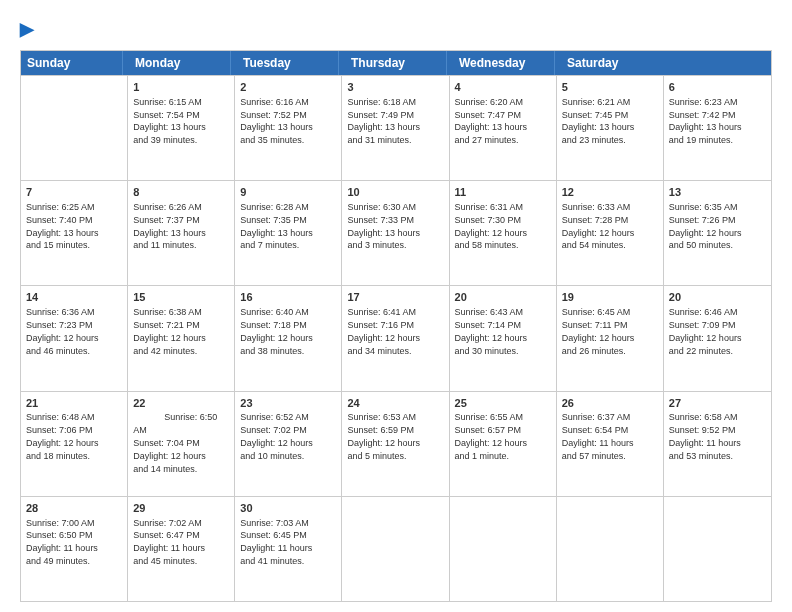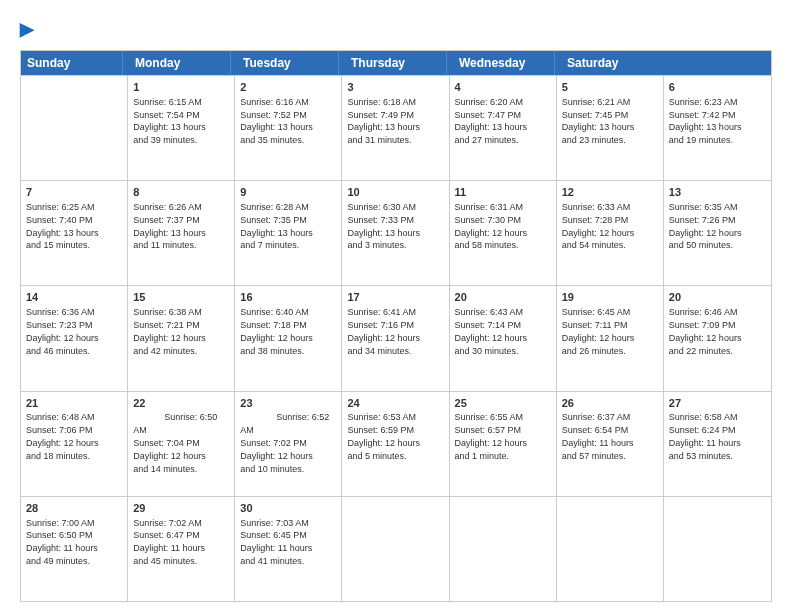--- a/index.html
+++ b/index.html
@@ -232,38 +232,38 @@
         </div>
         <div class="cal-row">
           <div class="cal-cell"><span class="day-num">21</span><span class="cell-info" style="white-space: pre-line;">Sunrise: 6:48 AM
 Sunset: 7:06 PM
 Daylight: 12 hours
 and 18 minutes.</span></div>
           <div class="cal-cell"><span class="day-num">22</span><span class="cell-info" style="white-space: pre-line; margin-left: 31px;">Sunrise: 6:50 AM
 Sunset: 7:04 PM
 Daylight: 12 hours
 and 14 minutes.</span></div>
-          <div class="cal-cell"><span class="day-num">23</span><span class="cell-info" style="white-space: pre-line; margin-left: 36px;">Sunrise: 6:52 AM
+          <div class="cal-cell"><span class="day-num">23</span><span class="cell-info" style="white-space: pre-line;">Sunrise: 6:52 AM
 Sunset: 7:02 PM
 Daylight: 12 hours
 and 10 minutes.</span></div>
           <div class="cal-cell"><span class="day-num">24</span><span class="cell-info" style="white-space: pre-line;">Sunrise: 6:53 AM
 Sunset: 6:59 PM
 Daylight: 12 hours
 and 5 minutes.</span></div>
           <div class="cal-cell"><span class="day-num">25</span><span class="cell-info" style="white-space: pre-line; margin-top: 32px;">Sunrise: 6:55 AM
 Sunset: 6:57 PM
 Daylight: 12 hours
 and 1 minute.</span></div>
           <div class="cal-cell"><span class="day-num">26</span><span class="cell-info" style="white-space: pre-line;">Sunrise: 6:37 AM
 Sunset: 6:54 PM
 Daylight: 11 hours
 and 57 minutes.</span></div>
           <div class="cal-cell"><span class="day-num">27</span><span class="cell-info" style="white-space: pre-line;">Sunrise: 6:58 AM
-Sunset: 6:24 PM
+Sunset: 9:52 PM
 Daylight: 11 hours
 and 53 minutes.</span></div>
         </div>
         <div class="cal-row">
           <div class="cal-cell"><span class="day-num">28</span><span class="cell-info" style="white-space: pre-line;">Sunrise: 7:00 AM
 Sunset: 6:50 PM
 Daylight: 11 hours
 and 49 minutes.</span></div>
           <div class="cal-cell"><span class="day-num">29</span><span class="cell-info" style="white-space: pre-line;">Sunrise: 7:02 AM
 Sunset: 6:47 PM

